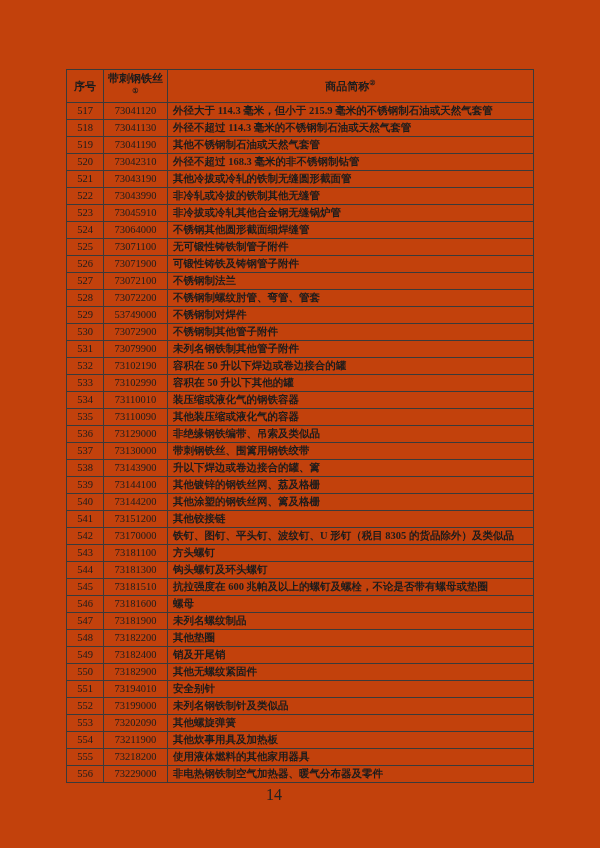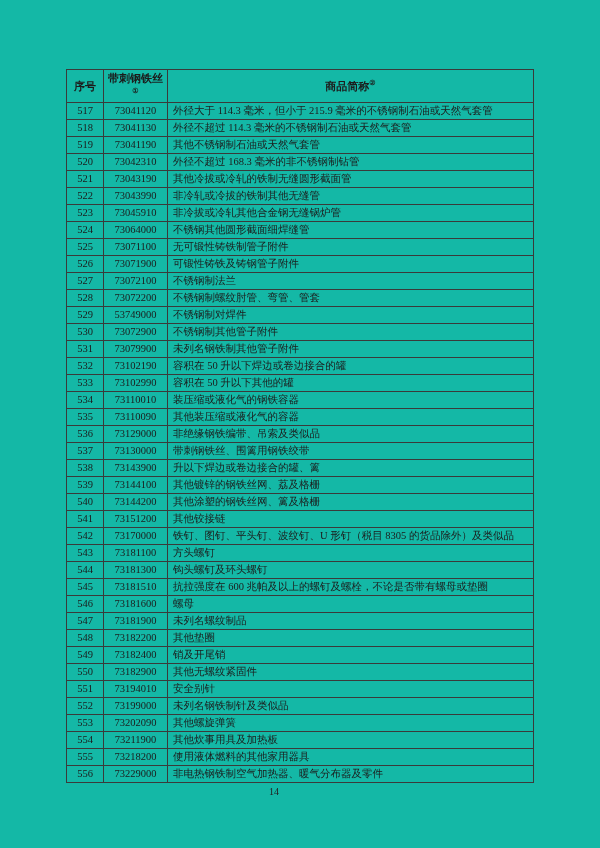--- a/index.html
+++ b/index.html
@@ -4,21 +4,21 @@
 <style>
   html, body {
     margin: 0;
     padding: 0;
     background: #ffffff;
   }
   .page {
     position: relative;
     width: 600px;
     height: 848px;
-    background: #14b8a6;
+    background: #c2410c;
     font-family: "Liberation Serif", "DejaVu Serif", serif;
     color: #1c1c1c;
     overflow: hidden;
   }
   table.tariff {
     position: absolute;
     left: 66px;
     top: 69px;
     width: 468px;
     border-collapse: collapse;
@@ -41,34 +41,34 @@
     font-size: 11px;
     text-align: center;
     padding: 0 2px;
   }
   table.tariff td { height: 15px; }
   td.no, td.code {
     text-align: center;
     white-space: nowrap;
     font-family: "Liberation Serif", "DejaVu Serif", serif;
   }
-  td.name { text-align: left; }
+  td.name { text-align: left; font-weight: bold; }
   sup.fn {
     font-size: 7px;
     font-weight: bold;
     vertical-align: super;
     line-height: 0;
   }
   .page-number {
     position: absolute;
     top: 786px;
     left: 0;
     width: 548px;
     text-align: center;
-    font-size: 10px;
+    font-size: 16px;
     color: #222;
     font-family: "Liberation Serif", "DejaVu Serif", serif;
   }
 </style>
 </head>
 <body>
 
 <div class="page">
 
   <table class="tariff">

